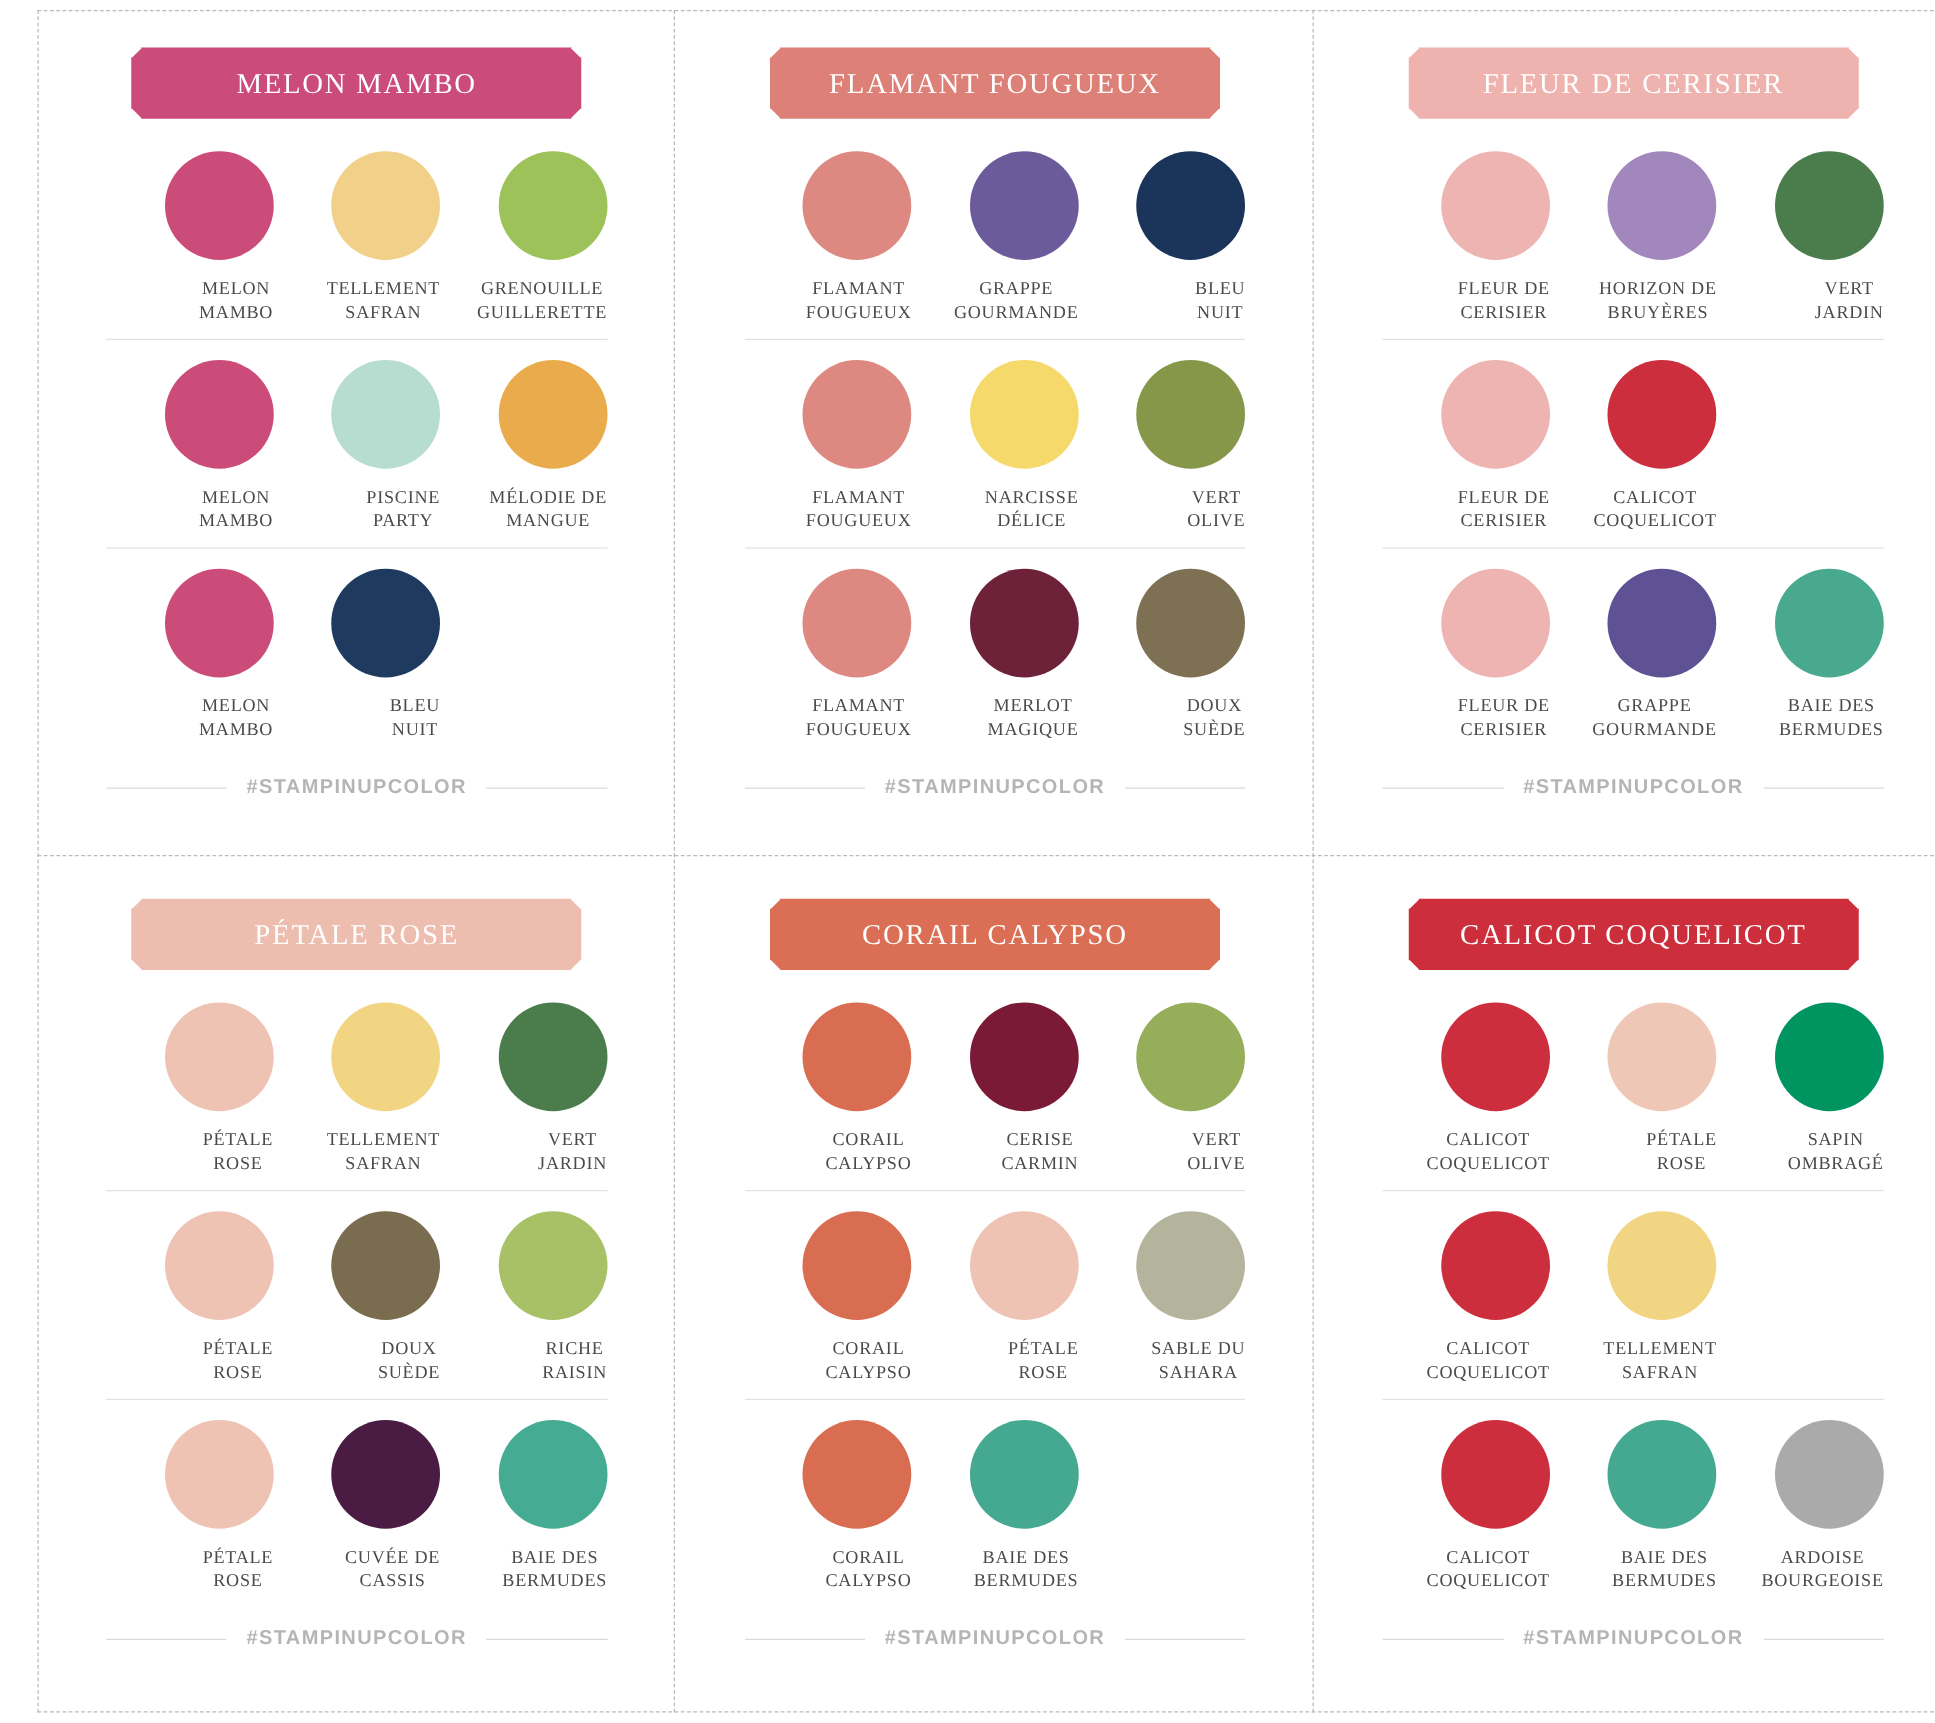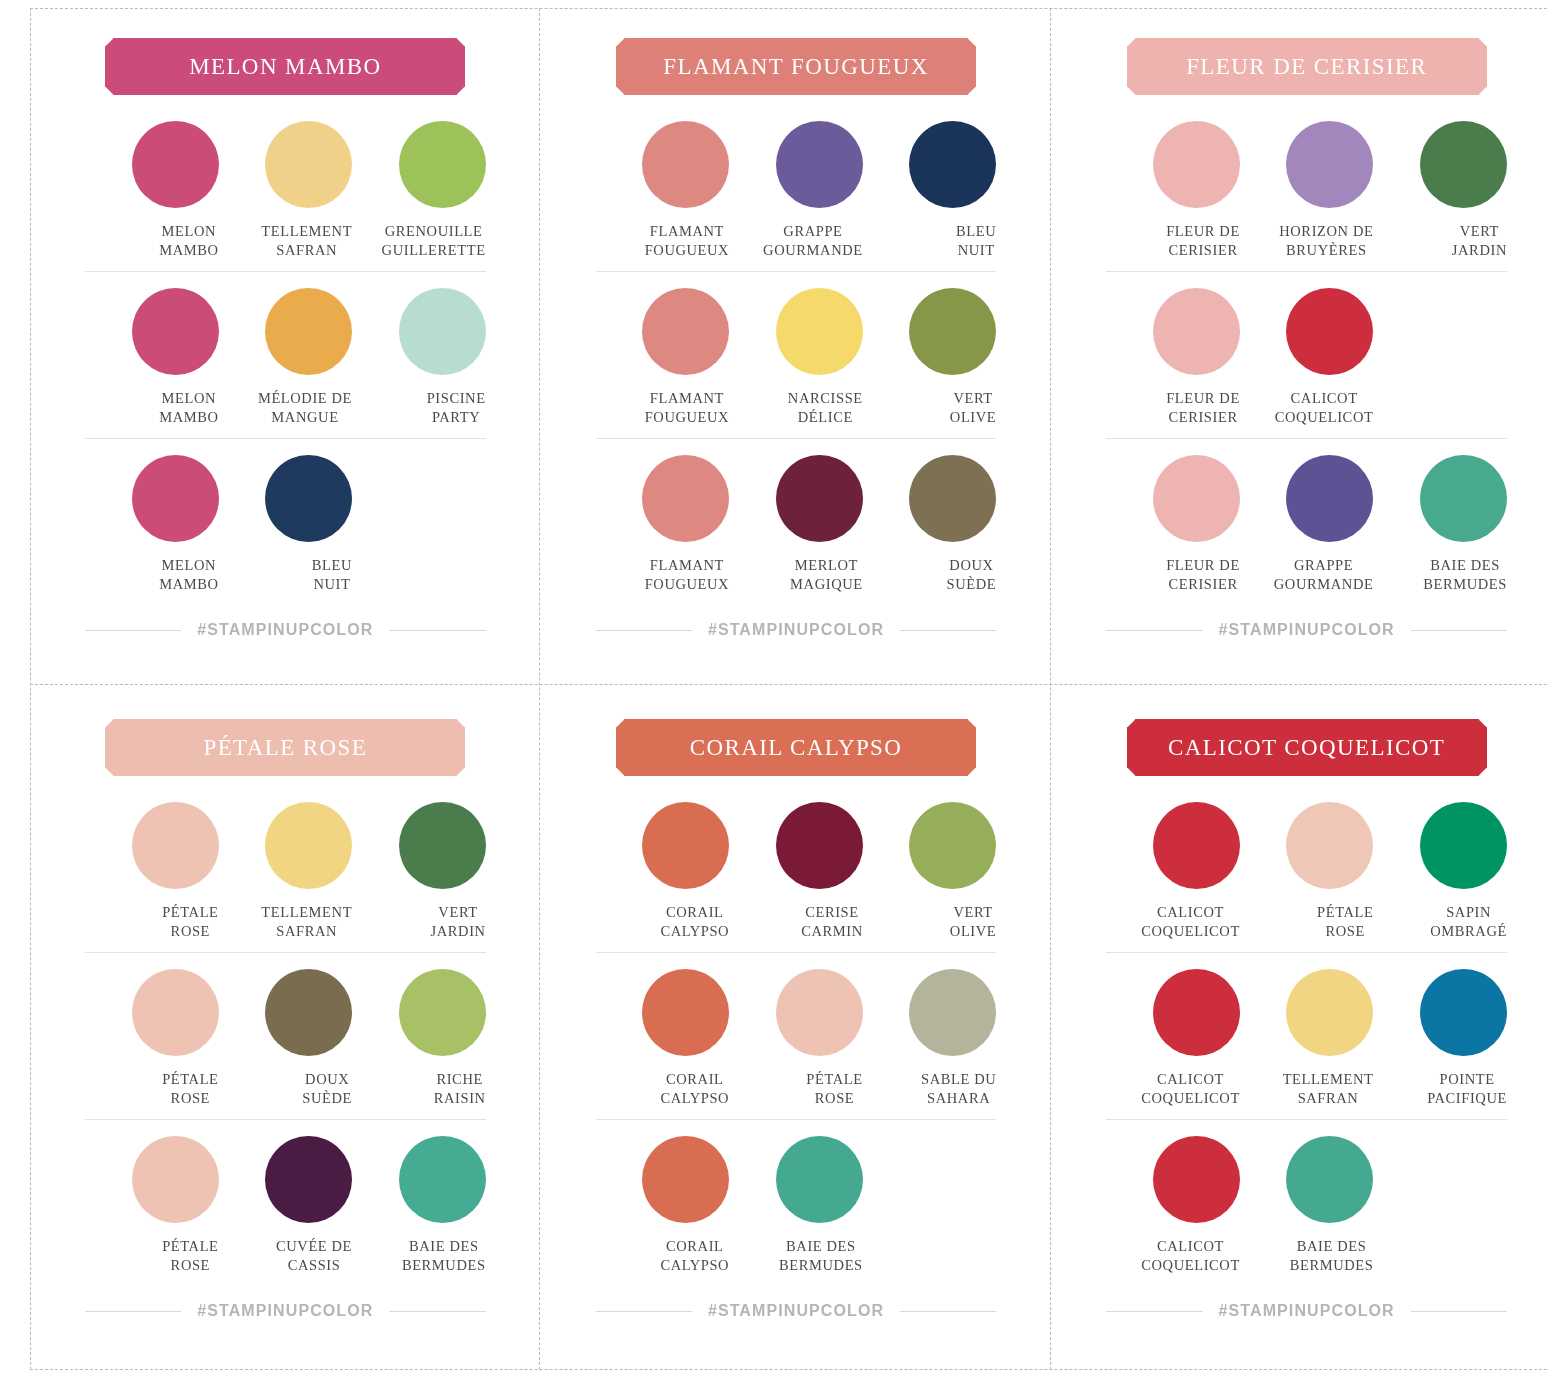--- a/index.html
+++ b/index.html
@@ -185,28 +185,28 @@
 GUILLERETTE</div>
             </div>
           </div>
           <div class="row">
             <div class="swatch">
               <div class="dot" style="background: rgb(204, 76, 121);"></div>
               <div class="label">MELON
 MAMBO</div>
             </div>
             <div class="swatch">
+              <div class="dot" style="background: rgb(183, 220, 208);"></div>
+              <div class="label">PISCINE
+PARTY</div>
+            </div>
+            <div class="swatch">
               <div class="dot" style="background: rgb(233, 171, 75);"></div>
               <div class="label">MÉLODIE DE
 MANGUE</div>
-            </div>
-            <div class="swatch">
-              <div class="dot" style="background: rgb(183, 220, 208);"></div>
-              <div class="label">PISCINE
-PARTY</div>
             </div>
           </div>
           <div class="row">
             <div class="swatch">
               <div class="dot" style="background: rgb(204, 76, 121);"></div>
               <div class="label">MELON
 MAMBO</div>
             </div>
             <div class="swatch">
               <div class="dot" style="background: rgb(31, 58, 95);"></div>
@@ -519,37 +519,37 @@
             <div class="swatch">
               <div class="dot" style="background: rgb(205, 46, 62);"></div>
               <div class="label">CALICOT
 COQUELICOT</div>
             </div>
             <div class="swatch">
               <div class="dot" style="background: rgb(242, 213, 131);"></div>
               <div class="label">TELLEMENT
 SAFRAN</div>
             </div>
-            <div class="swatch">
-              <div class="dot" style="background: rgb(11, 117, 164);"></div>
-              <div class="label">POINTE
-PACIFIQUE</div>
-            </div>
           </div>
           <div class="row">
             <div class="swatch">
               <div class="dot" style="background: rgb(205, 46, 62);"></div>
               <div class="label">CALICOT
 COQUELICOT</div>
             </div>
             <div class="swatch">
               <div class="dot" style="background: rgb(69, 169, 146);"></div>
               <div class="label">BAIE DES
 BERMUDES</div>
             </div>
+            <div class="swatch">
+              <div class="dot" style="background: rgb(170, 170, 170);"></div>
+              <div class="label">ARDOISE
+BOURGEOISE</div>
+            </div>
           </div>
         </div>
         <div class="footer">
           <div class="rule"></div>
           <div class="tag">#STAMPINUPCOLOR</div>
           <div class="rule"></div>
         </div>
       </div>
     </div>
 </div>

